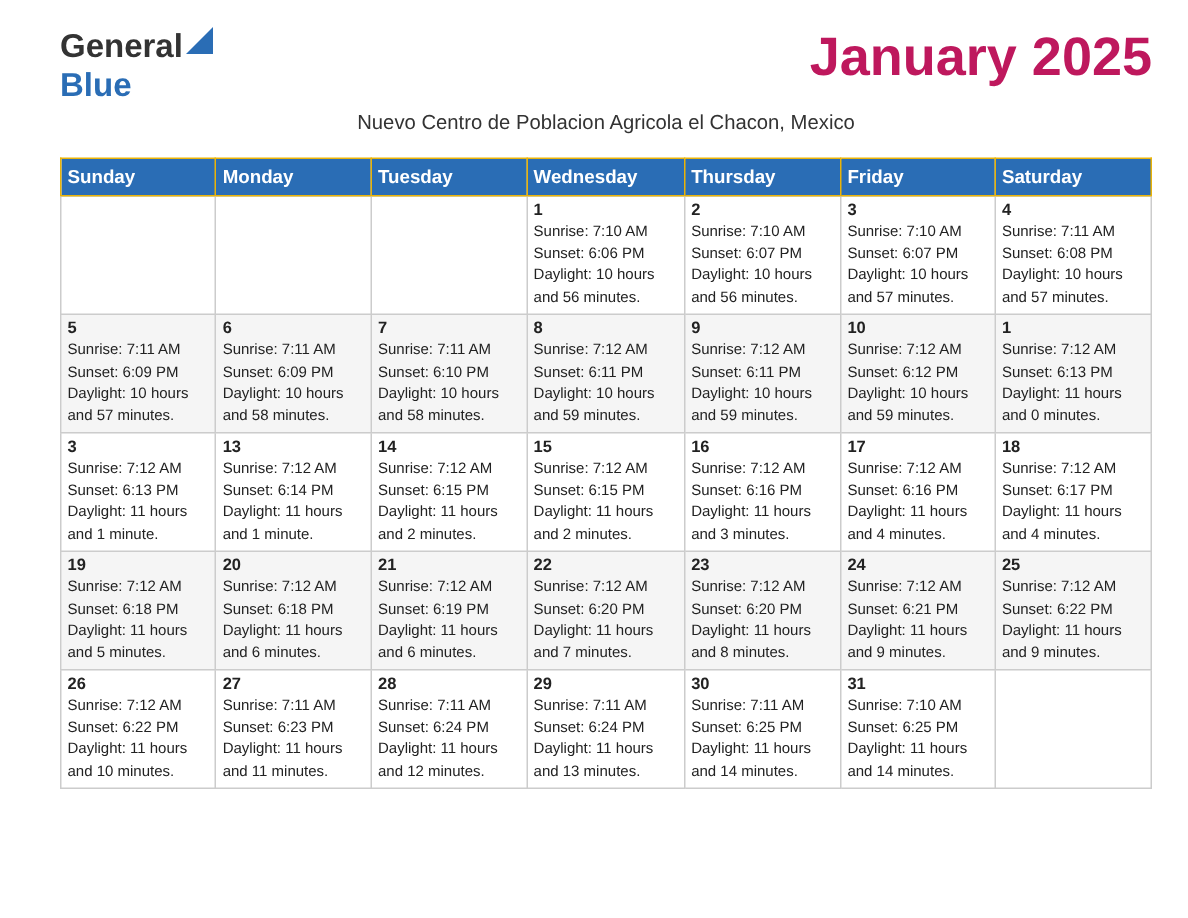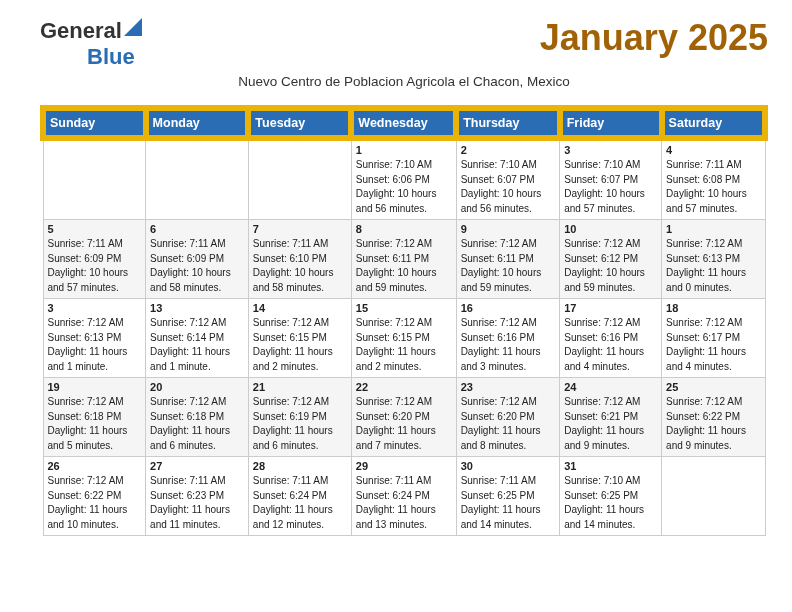--- a/index.html
+++ b/index.html
@@ -19,21 +19,21 @@
       margin-bottom: 4px;
     }
     .logo {
       display: flex;
       flex-direction: column;
       align-items: flex-start;
     }
     .month-title {
       font-size: 36px;
       font-weight: bold;
-      color: #a16207;
+      color: #be185d;
       text-align: left;
       line-height: 1.1;
     }
     .subtitle {
       text-align: center;
       font-size: 13.5px;
       color: #333;
       margin-bottom: 16px;
       font-weight: normal;
     }
@@ -42,21 +42,21 @@
       border-collapse: collapse;
       border: 1px solid #bbb;
     }
     .calendar th {
       background: #2a6db5;
       color: #fff;
       font-size: 12.5px;
       font-weight: bold;
       padding: 5px 4px;
       text-align: left;
-      border: 6px solid #eab308;
+      border: 1px solid #eab308;
     }
     .calendar td {
       vertical-align: top;
       border: 1px solid #ccc;
       padding: 3px 4px;
       width: 107px;
       min-height: 80px;
       font-size: 10.2px;
       color: #222;
       background: #fff;
@@ -74,21 +74,21 @@
       font-size: 10px;
       line-height: 1.45;
       color: #222;
     }
     .empty { background: #fff !important; }
     .logo-row {
       display: flex;
       align-items: center;
     }
     .logo-g { color: #333; font-size: 22px; font-weight: bold; }
-    .logo-b { color: #2a6db5; font-size: 22px; font-weight: bold; margin-left: 47px; }
+    .logo-b { color: #2a6db5; font-size: 22px; font-weight: bold; }
   </style>
 </head>
 <body>
 
 <div class="page">
   <div class="header">
     <div class="logo">
       <div class="logo-row">
         <span class="logo-g">General</span>
         <svg width="18" height="18" viewBox="0 0 18 18" style="margin-left:2px;margin-top:-8px;">

